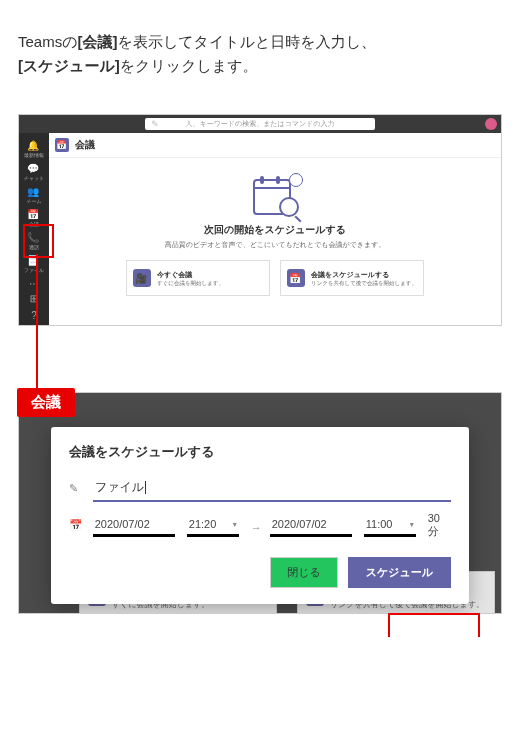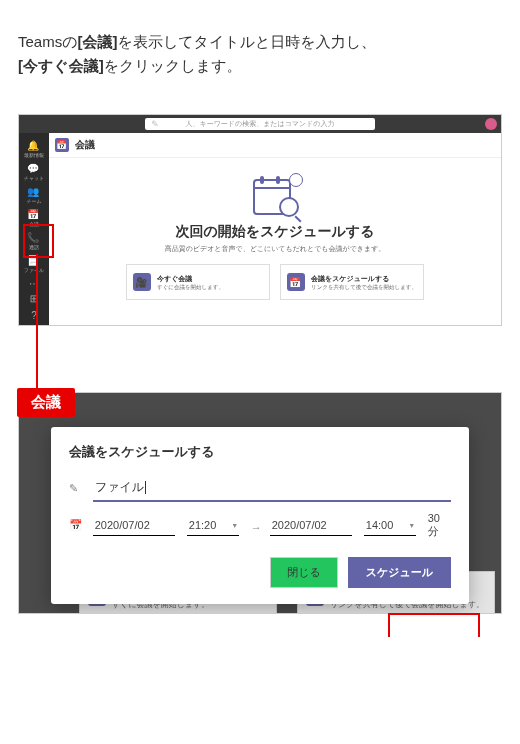--- a/index.html
+++ b/index.html
@@ -30,40 +30,40 @@
 
 
 .empty{position:absolute;top:42px;left:0;right:0;text-align:center}
 .cal-illust{width:44px;height:40px;margin:0 auto 8px;position:relative}
 .cal-illust .cal{width:34px;height:32px;border:2px solid #6264a7;border-radius:4px;position:absolute;left:0;top:4px;background:#fff}
 .cal-illust .cal::before{content:"";position:absolute;top:-5px;left:5px;width:4px;height:8px;background:#6264a7;border-radius:2px;box-shadow:16px 0 0 #6264a7}
 .cal-illust .cal::after{content:"";position:absolute;top:6px;left:0;right:0;height:2px;background:#6264a7}
 .cal-illust .mag{position:absolute;right:-2px;bottom:-2px;width:16px;height:16px;border:2px solid #6264a7;border-radius:50%;background:#fff}
 .cal-illust .mag::after{content:"";position:absolute;right:-5px;bottom:-5px;width:8px;height:2px;background:#6264a7;transform:rotate(45deg)}
 .cal-illust .clock{position:absolute;right:-6px;top:-2px;width:12px;height:12px;border:1.5px solid #6264a7;border-radius:50%;background:#fff}
-.empty h3{font-size:14px;font-weight:700;margin:0 0 3px}
+.empty h3{font-size:10px;font-weight:700;margin:0 0 3px}
 .empty p{font-size:7px;color:#666;margin:0 0 10px}
 .btn-row{display:flex;justify-content:center;gap:10px}
 .mini-card{border:1px solid #ddd;width:130px;height:34px;display:flex;align-items:center;padding:0 6px;background:#fff}
 .mini-ico{width:18px;height:18px;background:#6264a7;border-radius:3px;color:#fff;font-size:10px;display:flex;align-items:center;justify-content:center;flex-shrink:0}
 .mini-txt{margin-left:6px;text-align:left}
 .mini-t1{font-size:7px;font-weight:700}
 .mini-t2{font-size:5.5px;color:#666;line-height:1.2}
 
 
 .teams-box2{margin-top:66px;border:1px solid #ccc;width:482px;height:220px;position:relative;background:#4a4a4a;overflow:hidden}
 .bg-cards{position:absolute;bottom:-10px;left:60px;display:flex;gap:20px;opacity:.85}
 .bg-card{width:180px;height:50px;background:#fff;border:1px solid #ddd;display:flex;align-items:center;padding:0 8px}
 .dialog{position:absolute;top:34px;left:32px;right:32px;background:#fff;border-radius:3px;box-shadow:0 4px 20px rgba(0,0,0,.3);padding:16px 18px}
 .dlg-title{font-size:13px;font-weight:700;margin-bottom:14px}
 .field-row{display:flex;align-items:center;margin-bottom:10px}
 .field-ico{width:14px;font-size:11px;color:#888;margin-right:10px}
 .title-input{flex:1;border:none;border-bottom:2px solid #6264a7;font-size:12px;padding:4px 2px;color:#333;outline:none;background:transparent}
 .cursor{display:inline-block;width:1px;height:13px;background:#333;vertical-align:middle;margin-left:1px}
-.date-field,.time-field{border-bottom:1px solid #000000;font-size:11px;padding:4px 2px;color:#444}
+.date-field,.time-field{border-bottom:3px solid #000000;font-size:11px;padding:4px 2px;color:#444}
 .date-field{width:88px;margin-right:12px}
 .time-field{width:54px;margin-right:4px;display:flex;align-items:center;justify-content:space-between}
 .chev{font-size:8px;color:#888}
 .arrow-sep{font-size:11px;color:#888;margin:0 8px}
 .dur{font-size:11px;color:#444;margin-left:8px}
 .dlg-buttons{display:flex;justify-content:flex-end;gap:10px;margin-top:18px}
 .btn-ghost{border:1px solid #ccc;background:#22c55e;font-size:11px;padding:7px 16px;color:#333}
 .btn-primary{border:none;background:#6264a7;color:#fff;font-size:11px;font-weight:700;padding:7px 18px}
 
 
@@ -77,21 +77,21 @@
 .callout.c1{top:388px;left:17px}
 .callout.c2{top:698px;left:380px}
 </style>
 </head>
 <body>
 
 <div class="page">
 
   <div class="instruction">
     <span>Teamsの</span><b>[会議]</b><span>を表示してタイトルと日時を入力し、</span><br>
-    <b>[今すぐ会議]</b><span>をクリックします。</span>
+    <b>[スケジュール]</b><span>をクリックします。</span>
   </div>
 
   <div class="teams-box">
     <div class="teams-header">
       <div class="teams-sq">✎</div>
       <div class="teams-search">人、キーワードの検索、またはコマンドの入力</div>
       <div class="teams-avatar"></div>
     </div>
     <div class="rail">
       <div class="rail-item">
@@ -184,21 +184,21 @@
       <div class="field-row">
         <div class="field-ico">📅</div>
         <div class="date-field">2020/07/02</div>
         <div class="time-field">
             <span>21:20</span>
             <span class="chev">▾</span>
           </div>
         <div class="arrow-sep">→</div>
         <div class="date-field">2020/07/02</div>
         <div class="time-field">
-            <span>14:00</span>
+            <span>11:00</span>
             <span class="chev">▾</span>
           </div>
         <div class="dur">30 分</div>
       </div>
       <div class="dlg-buttons">
         <button class="btn-ghost">閉じる</button>
         <button class="btn-primary">スケジュール</button>
       </div>
     </div>
   </div>

